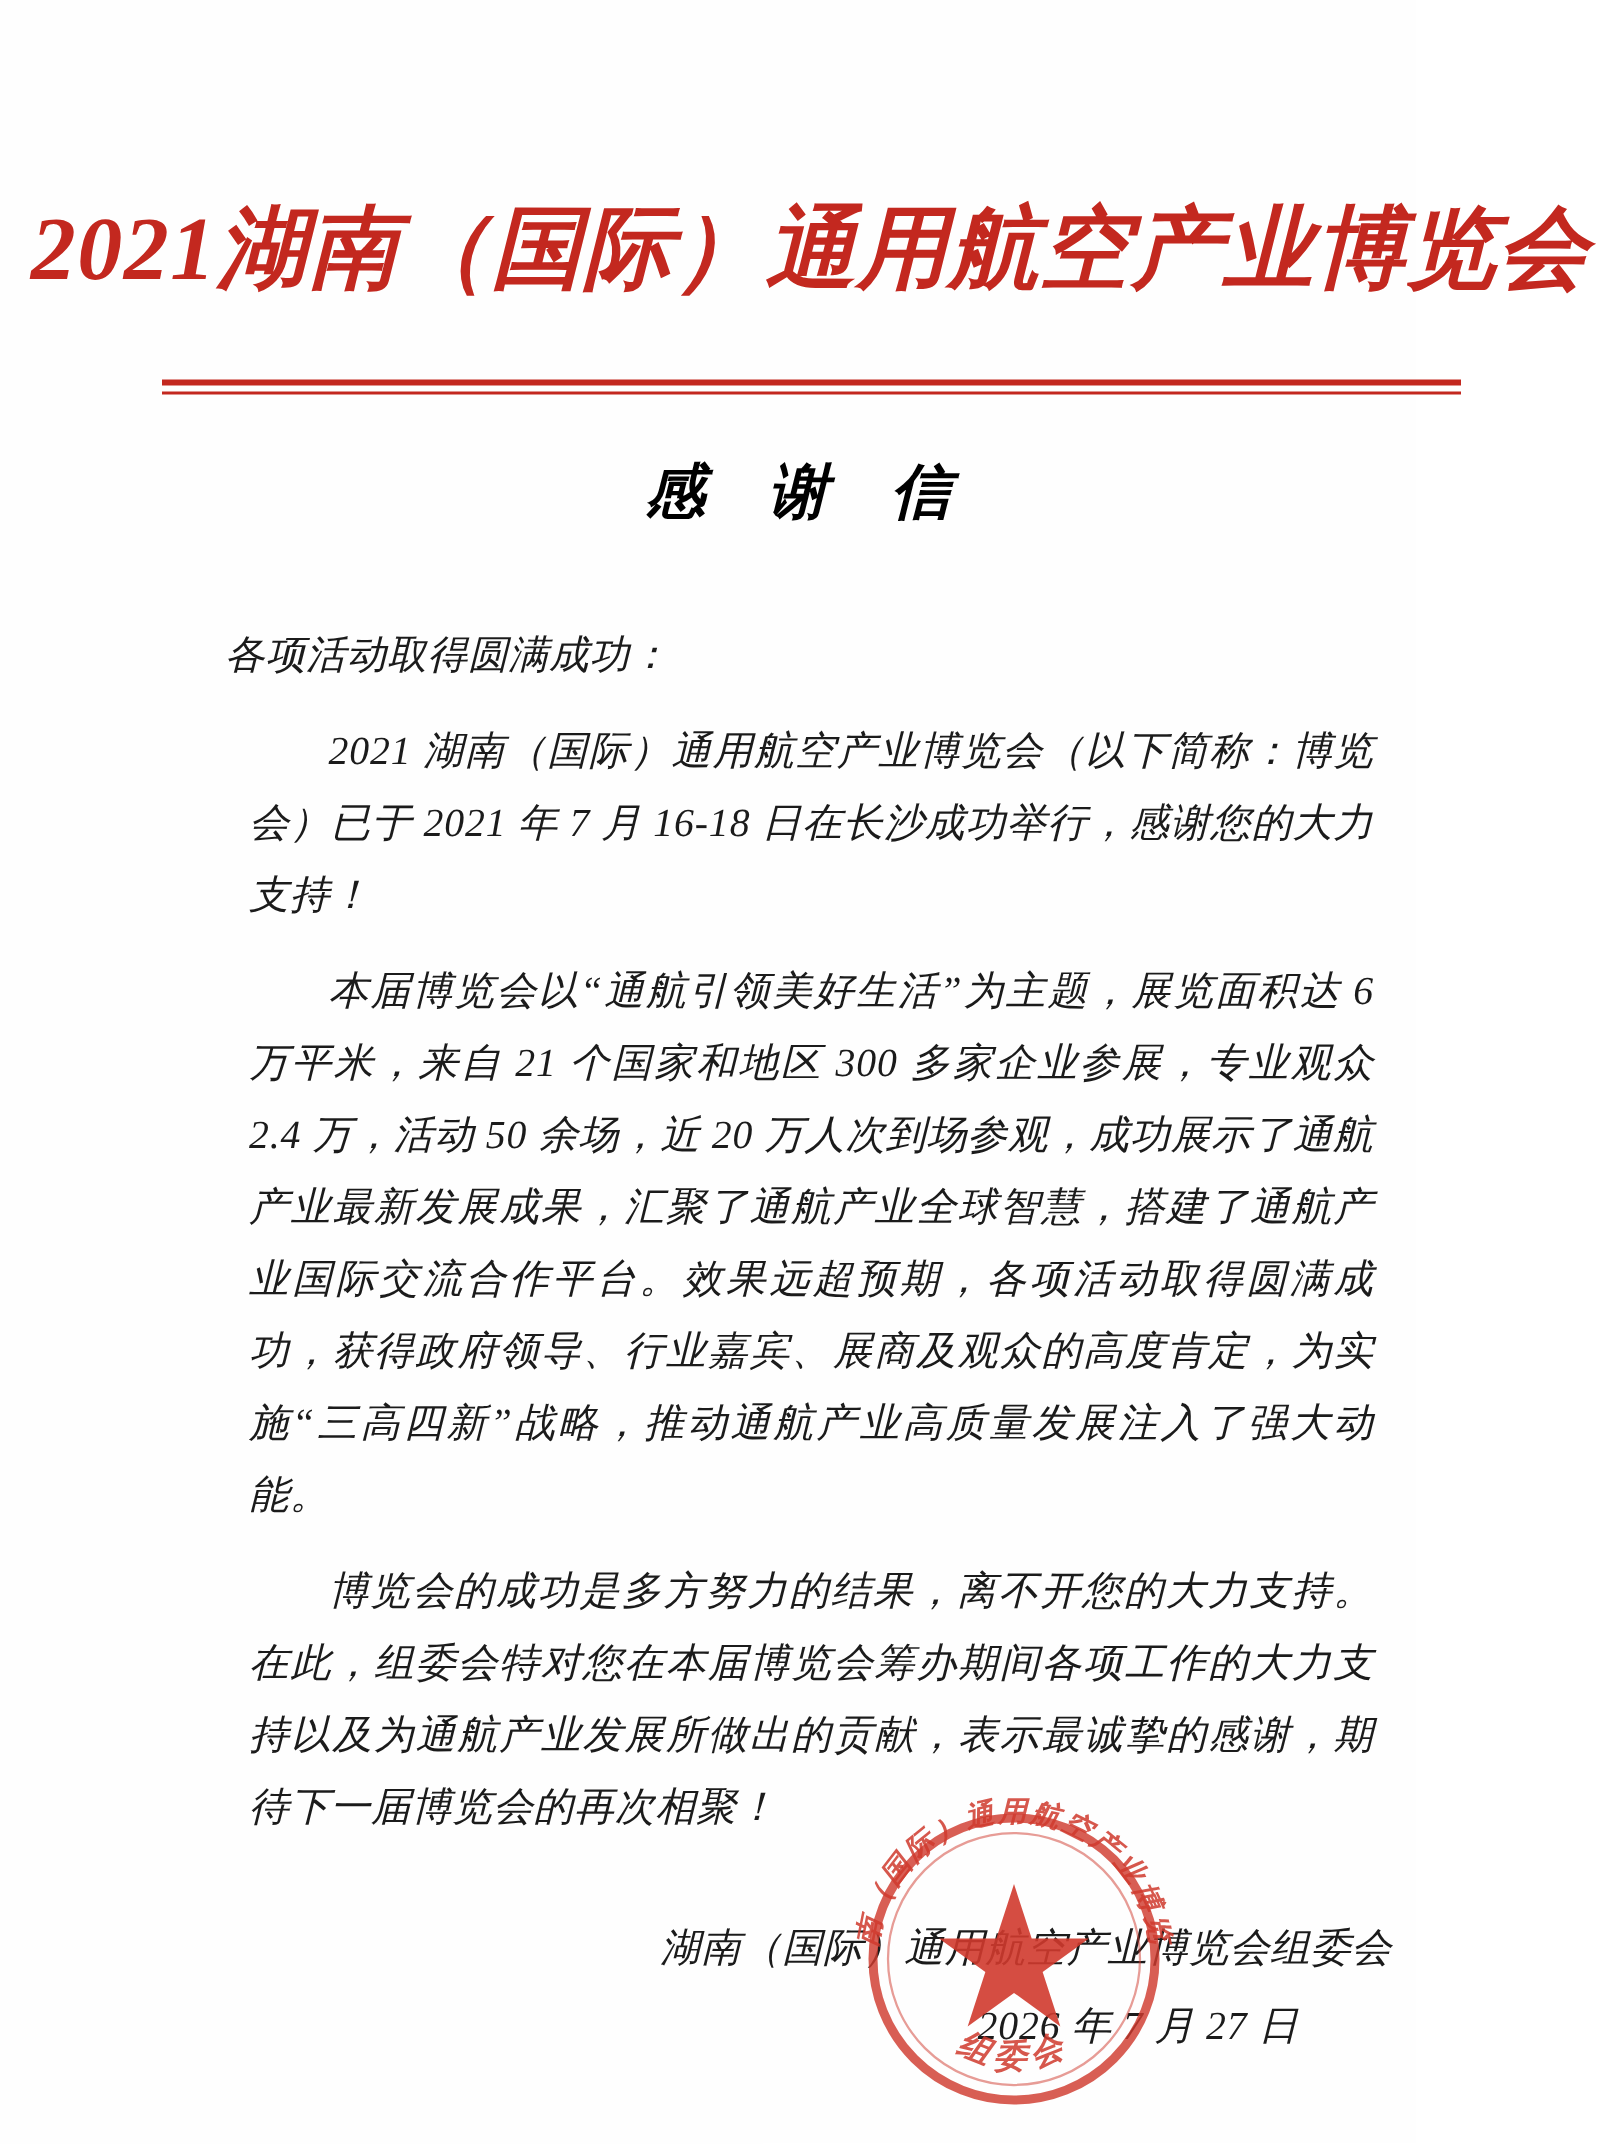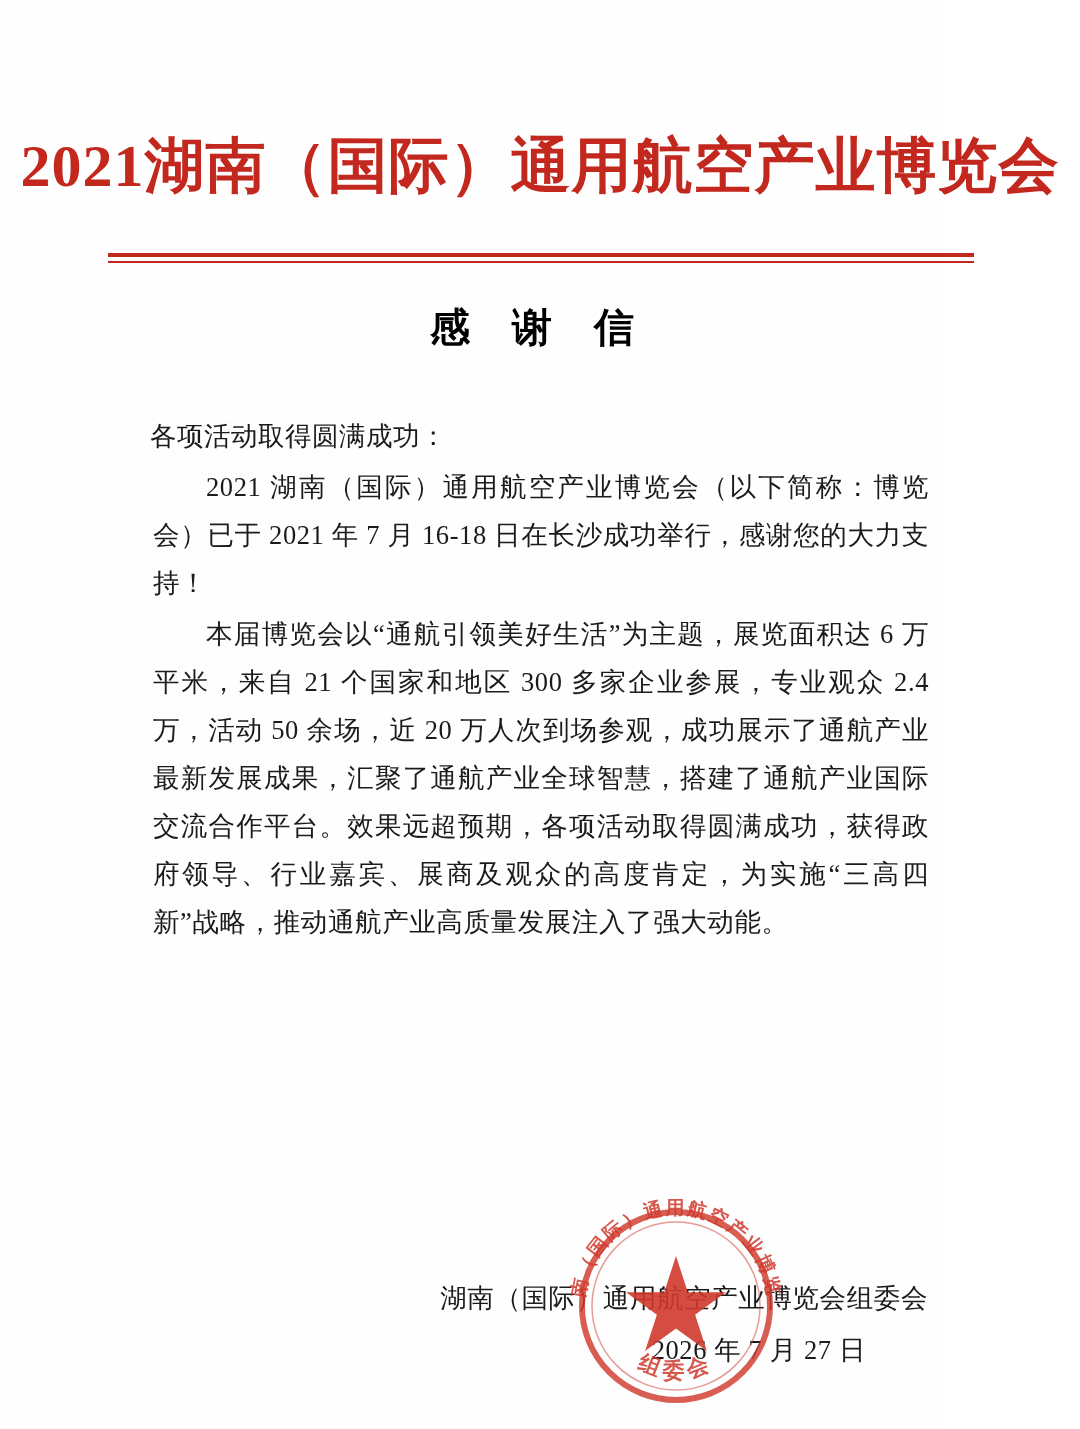--- a/index.html
+++ b/index.html
@@ -11,20 +11,21 @@
     height: 1429px;
     background: #ffffff;
     font-family: "Liberation Serif", "DejaVu Serif", serif;
     overflow: hidden;
   }
   .page {
     position: relative;
     width: 944px;
     height: 1429px;
     background: #fefefe;
+    font-style: italic;
   }
 
   
   .letterhead {
     position: absolute;
     left: 0;
     top: 132px;
     width: 1080px;
     text-align: center;
   }
@@ -74,21 +75,21 @@
     width: 782px;
     color: #1b1b1b;
     font-size: 26.5px;
     line-height: 48px;
   }
   .salutation {
     margin: 0 0 2px 0;
     letter-spacing: 0.5px;
   }
   .para {
-    margin: 3px;
+    margin: 16px;
     text-indent: 2em;
     text-align: justify;
     text-justify: inter-ideograph;
     letter-spacing: 0.6px;
   }
   .para + .para { margin-top: 2px; }
 
   
   .signature {
     position: absolute;
@@ -133,20 +134,21 @@
     <div class="rule-thick"></div>
     <div class="rule-thin"></div>
   </div>
 
   <div class="doc-title">感 谢 信</div>
 
   <div class="body-block">
     <p class="salutation">各项活动取得圆满成功：</p>
     <p class="para">2021 湖南（国际）通用航空产业博览会（以下简称：博览会）已于 2021 年 7 月 16-18 日在长沙成功举行，感谢您的大力支持！</p>
     <p class="para">本届博览会以“通航引领美好生活”为主题，展览面积达 6 万平米，来自 21 个国家和地区 300 多家企业参展，专业观众 2.4 万，活动 50 余场，近 20 万人次到场参观，成功展示了通航产业最新发展成果，汇聚了通航产业全球智慧，搭建了通航产业国际交流合作平台。效果远超预期，各项活动取得圆满成功，获得政府领导、行业嘉宾、展商及观众的高度肯定，为实施“三高四新”战略，推动通航产业高质量发展注入了强大动能。</p>
+    <p class="para">博览会的成功是多方努力的结果，离不开您的大力支持。在此，组委会特对您在本届博览会筹办期间各项工作的大力支持以及为通航产业发展所做出的贡献，表示最诚挚的感谢，期待下一届博览会的再次相聚！</p>
   </div>
 
   <div class="signature">
     <div class="sig-org">湖南（国际）通用航空产业博览会组委会</div>
     <div class="sig-date">2026 年 7 月 27 日</div>
   </div>
 
   <div class="seal">
     <svg width="232" height="232" viewBox="0 0 232 232" aria-hidden="true">
       <defs>

